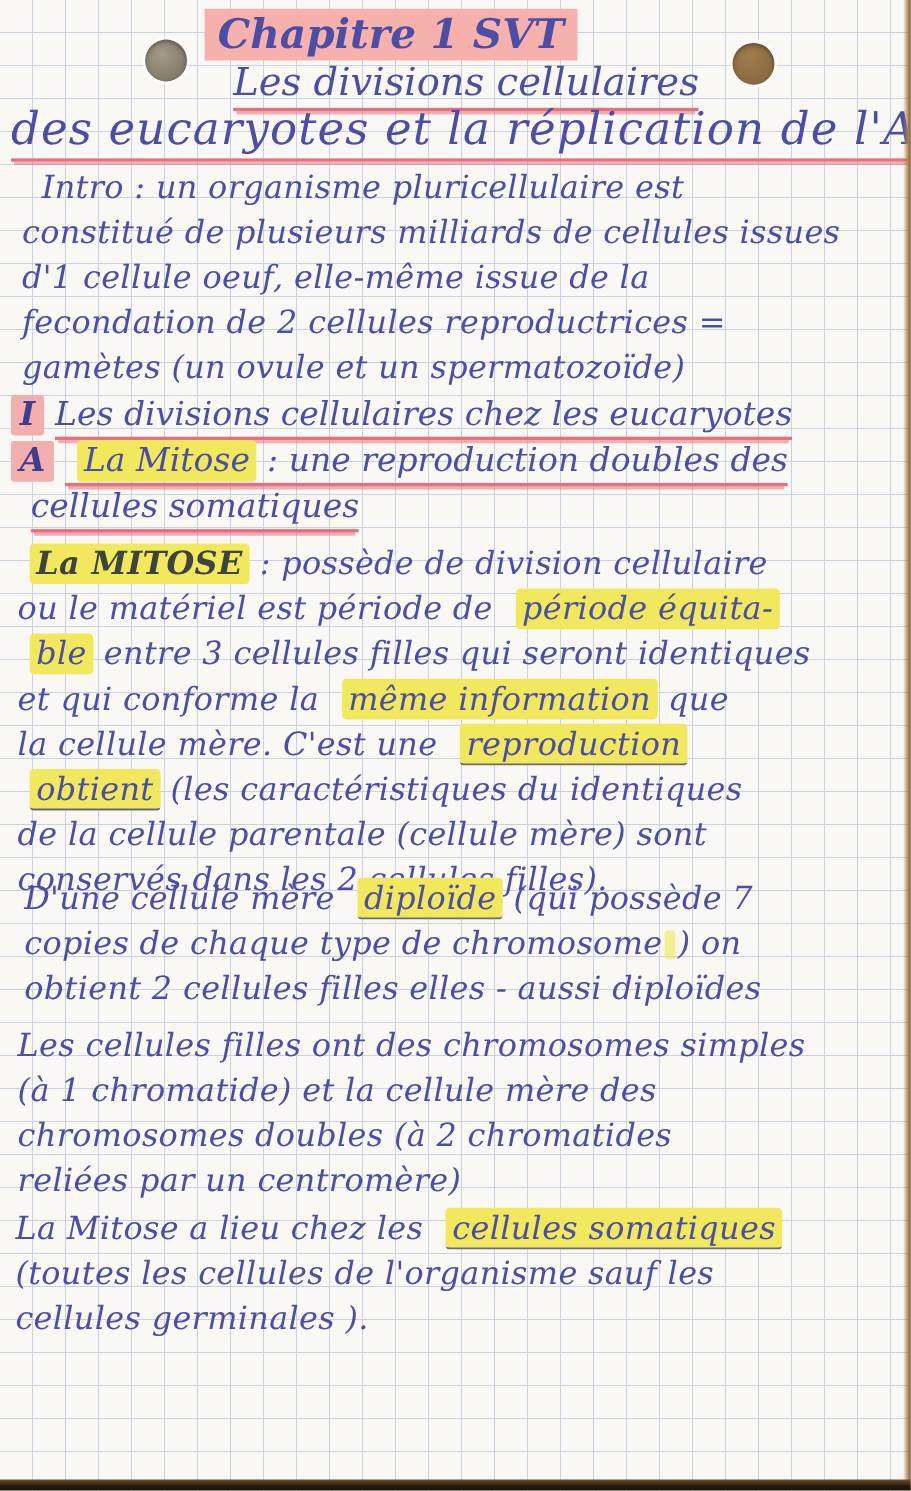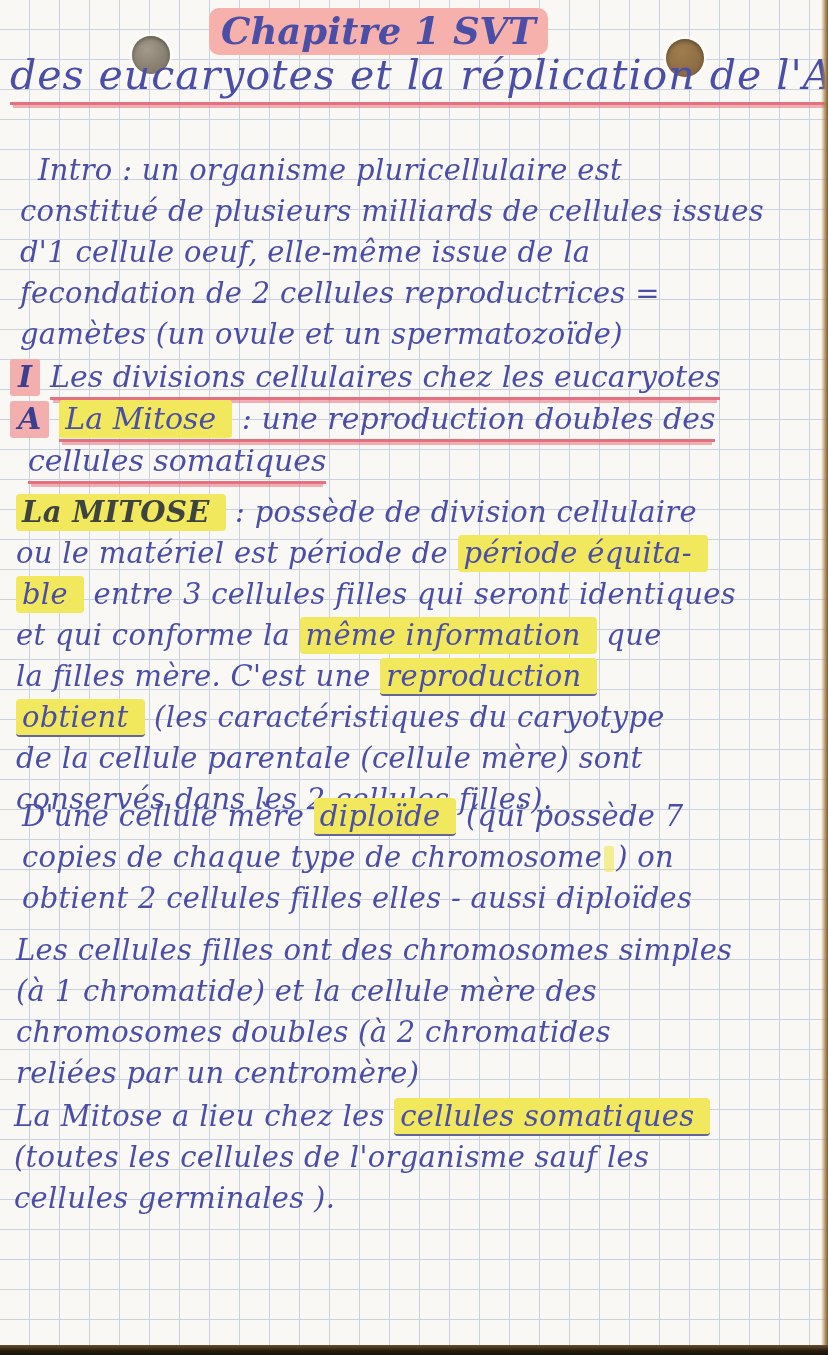--- a/index.html
+++ b/index.html
@@ -36,21 +36,21 @@
     box-shadow:0 0 0 3px rgba(255,255,255,.55), inset 0 2px 4px rgba(0,0,0,.35);
   }
   .block{position:absolute;left:0;width:820px;}
   .line{white-space:nowrap;}
 
   
   .hdr{top:8px;}
   .hdr .t1{margin-left:186px;font-size:37px;line-height:46px;font-weight:bold;}
   .hdr .t2{margin-left:212px;font-size:35px;line-height:42px;}
   .hdr .t3{margin-left:10px;font-size:41px;line-height:42px;letter-spacing:1px;}
-  .hl-pink{background:#f6b1ac;padding:1px 12px 2px 12px;border-radius:10px;margin-left:23px;}
+  .hl-pink{background:#f6b1ac;padding:1px 12px 2px 12px;border-radius:0;}
   .u-red{
     border-bottom:3px solid #e4717f;
     box-shadow:0 6px 0 -3px rgba(228,113,127,.55);
     padding-bottom:3px;
   }
 
   
   .body-txt{font-size:29px;line-height:41px;letter-spacing:.3px;}
   .intro{top:150px;left:20px;}
   .intro .first{text-indent:18px;}
@@ -59,39 +59,42 @@
     background:#f3aeae;color:#3c3f8f;font-weight:bold;
     padding:0 8px 2px 8px;border-radius:3px;margin-right:10px;
     font-style:italic;
   }
   .sect .sub2{margin-left:18px;}
   .mitose{top:492px;left:16px;}
   .diplo{top:796px;left:22px;}
   .chromo{top:930px;left:16px;}
   .lieu{top:1096px;left:14px;}
 
-  .hl-yellow{background:#f1e85d;padding:1px 16px 2px 6px;border-radius:4px;}
+  .hl-yellow{background:#f1e85d;padding:1px 6px 2px 6px;border-radius:4px;margin-left:11px;}
   .hl-yellow.dark-ink{color:#3d4440;font-weight:bold;}
   .u-ink{border-bottom:2px solid rgba(75,78,166,.85);padding-bottom:1px;}
   .smudge{
     display:inline-block;width:10px;height:26px;background:#f1e85d;
     border-radius:3px;vertical-align:middle;opacity:.65;margin:0 2px;
   }
 </style>
 </head>
 <body>
 
 <div class="page">
 
   <div class="hole left"></div>
   <div class="hole right"></div>
 
   <div class="block hdr">
     <div class="line t1">
       <span class="hl-pink">Chapitre 1 SVT</span>
+    </div>
+    <div class="line t2">
+      <span class="u-red">Les divisions cellulaires</span>
     </div>
     <div class="line t3">
       <span class="u-red">des eucaryotes et la réplication de l'ADN</span>
     </div>
   </div>
 
   <div class="block body-txt intro">
     <div class="line first">Intro : un organisme pluricellulaire est</div>
     <div class="line">constitué de plusieurs milliards de cellules issues</div>
     <div class="line">d'1 cellule oeuf, elle-même issue de la</div>
@@ -109,22 +112,22 @@
     <div class="line sub2">
       <span class="u-red">cellules somatiques</span>
     </div>
   </div>
 
   <div class="block body-txt mitose">
     <div class="line"><span class="hl-yellow dark-ink">La MITOSE</span><span> : possède de division cellulaire</span></div>
     <div class="line"><span>ou le matériel est période de </span><span class="hl-yellow">période équita-</span></div>
     <div class="line"><span class="hl-yellow">ble</span><span> entre 3 cellules filles qui seront identiques</span></div>
     <div class="line"><span>et qui conforme la </span><span class="hl-yellow">même information</span><span> que</span></div>
-    <div class="line"><span>la filles mère. C'est une </span><span class="hl-yellow u-ink">reproduction</span></div>
-    <div class="line"><span class="hl-yellow u-ink">obtient</span><span> (les caractéristiques du caryotype</span></div>
+    <div class="line"><span>la cellule mère. C'est une </span><span class="hl-yellow u-ink">reproduction</span></div>
+    <div class="line"><span class="hl-yellow u-ink">obtient</span><span> (les caractéristiques du identiques</span></div>
     <div class="line">de la cellule parentale (cellule mère) sont</div>
     <div class="line">conservés dans les 2 cellules filles).</div>
   </div>
 
   <div class="block body-txt diplo">
     <div class="line"><span>D'une cellule mère </span><span class="hl-yellow u-ink">diploïde</span><span> (qui possède 7</span></div>
     <div class="line"><span>copies de chaque type de chromosome</span><span class="smudge"></span><span>) on</span></div>
     <div class="line">obtient 2 cellules filles elles - aussi diploïdes</div>
   </div>
 

